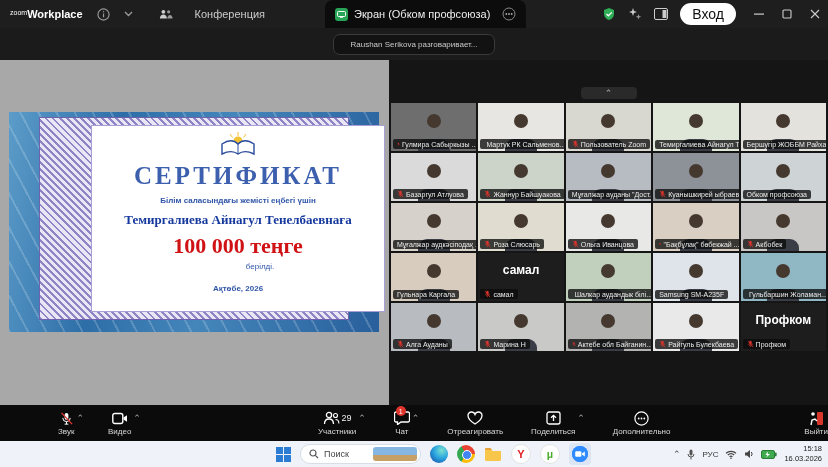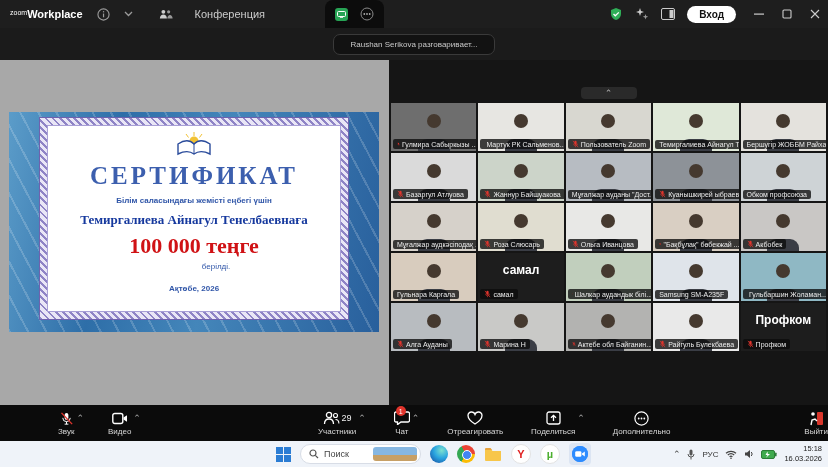--- a/index.html
+++ b/index.html
@@ -10,37 +10,37 @@
   .titlebar{height:28px;background:#1e1e1e;display:flex;align-items:center;color:#ddd;}
   .logo{display:flex;flex-direction:row;line-height:1;margin-left:10px;color:#fff;}
   .logo .l1{font-size:7px;}
   .logo .l2{font-size:11px;font-weight:bold;}
   .tb-icon{margin-left:14px;opacity:.8;cursor:default;}
   .tab{display:flex;align-items:center;gap:22px;font-size:11px;margin-left:26px;color:#ccc;}
   .tab .ppl{width:14px;height:12px;}
   .tab-active{display:flex;align-items:center;gap:6px;background:#0c0c0c;height:28px;padding:0 10px;margin-left:60px;font-size:11px;color:#eee;border-radius:8px 8px 0 0;}
   .greenicon{width:13px;height:13px;background:#27a455;border-radius:3px;display:flex;align-items:center;justify-content:center;}
   .titlebar-right{margin-left:auto;display:flex;align-items:center;gap:12px;margin-right:8px;}
-  .signin{background:#fff;color:#111;font-size:10px;border-radius:11px;padding:3px 12px;font-weight:bold;}
+  .signin{background:#fff;color:#111;font-size:14px;border-radius:11px;padding:3px 12px;font-weight:normal;}
   .winctl{display:flex;align-items:center;gap:18px;margin-left:6px;color:#bbb;font-size:11px;}
 
   
   .notifbar{height:32px;background:#1b1b1b;display:flex;align-items:center;justify-content:center;}
   .notif-pill{background:#121212;border:1px solid #3a3a3a;border-radius:7px;color:#c9c9c9;font-size:8px;padding:5px 16px;}
 
   
   .main{height:345px;display:flex;}
   .share-pane{width:389px;background:#a8a8a8;position:relative;}
   .cert-photo{position:absolute;left:9px;top:52px;width:370px;height:220px;
     background:linear-gradient(100deg,#5b9cc9 0%,#2e6ea8 28%,#4486ba 55%,#285f9c 100%);}
   .cert-photo::before{content:"";position:absolute;inset:0;background:repeating-linear-gradient(62deg,rgba(255,255,255,.18) 0 2px,transparent 2px 16px);}
   .cert-frame{position:absolute;left:30px;right:30px;top:5px;bottom:12px;
     background:repeating-linear-gradient(45deg,#8f84c6 0 2px,#e9e6f6 2px 5px);
     border:1px solid #6e62ae;padding:7px;box-sizing:border-box;}
-  .cert-body{background:#fff;width:100%;height:100%;box-sizing:border-box;border:1px solid #a89fd6;text-align:center;overflow:hidden;}
+  .cert-body{background:#fff;width:100%;height:100%;box-sizing:border-box;border:1px solid #a89fd6;text-align:center;overflow:hidden;margin-left:44px;}
   .cert-title{font-family:"Liberation Serif",serif;font-weight:bold;color:#3c5fae;font-size:25px;letter-spacing:3px;margin-top:4px;}
   .cert-sub{font-size:8px;font-weight:bold;color:#2f55a8;margin-top:6px;}
   .cert-name{font-family:"Liberation Serif",serif;font-size:13px;font-weight:bold;color:#16399e;margin-top:7px;}
   .cert-amount{font-family:"Liberation Serif",serif;font-size:22px;font-weight:bold;color:#d01215;margin-top:5px;}
   .cert-given{font-size:8px;font-weight:normal;color:#2f55a8;margin-top:3px;padding-left:44px;}
   .cert-place{font-size:8px;font-weight:bold;color:#2f55a8;margin-top:13px;}
 
   
   .video-pane{width:439px;background:#151515;position:relative;}
   .collapse-btn{position:absolute;top:27px;left:50%;transform:translateX(-50%);width:56px;height:12px;background:#2a2a2a;border-radius:4px;display:flex;align-items:center;justify-content:center;color:#b5b5b5;font-size:9px;line-height:6px;}
@@ -113,20 +113,21 @@
       </svg>
     <span>Конференция</span>
   </div>
   <div class="tab-active">
     <span class="greenicon">
       <svg width="9" height="7" viewBox="0 0 9 7">
           <rect x="0.5" y="0.5" width="8" height="5" rx="1" fill="none" stroke="#fff" stroke-width="1"></rect>
           <rect x="3" y="5.8" width="3" height="1" fill="#fff"></rect>
         </svg>
     </span>
+    <span>Экран (Обком профсоюза)</span>
     <span style="margin-left:6px;">
       <svg width="14" height="14" viewBox="0 0 14 14">
           <circle cx="7" cy="7" r="6" fill="none" stroke="#888" stroke-width="1"></circle>
           <circle cx="4.3" cy="7" r=".9" fill="#aaa"></circle>
           <circle cx="7" cy="7" r=".9" fill="#aaa"></circle>
           <circle cx="9.7" cy="7" r=".9" fill="#aaa"></circle>
         </svg>
     </span>
   </div>
   <div class="titlebar-right">

